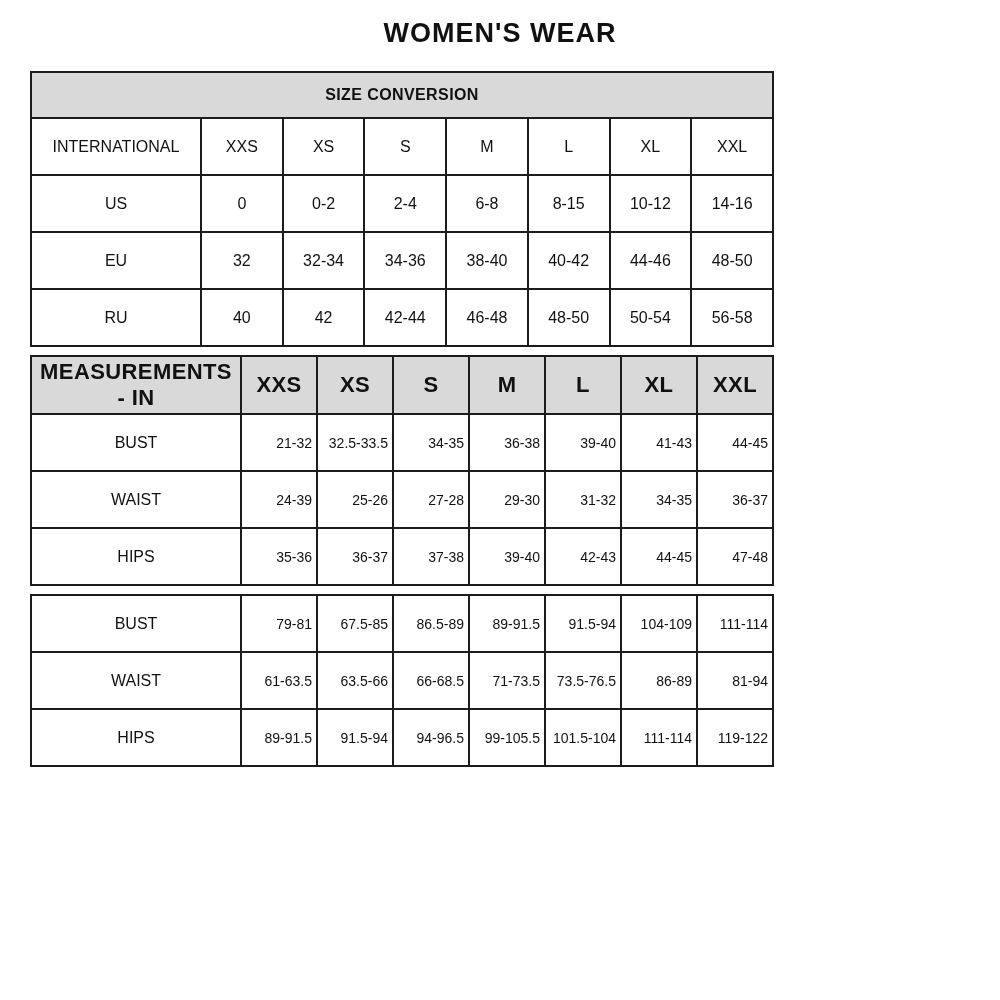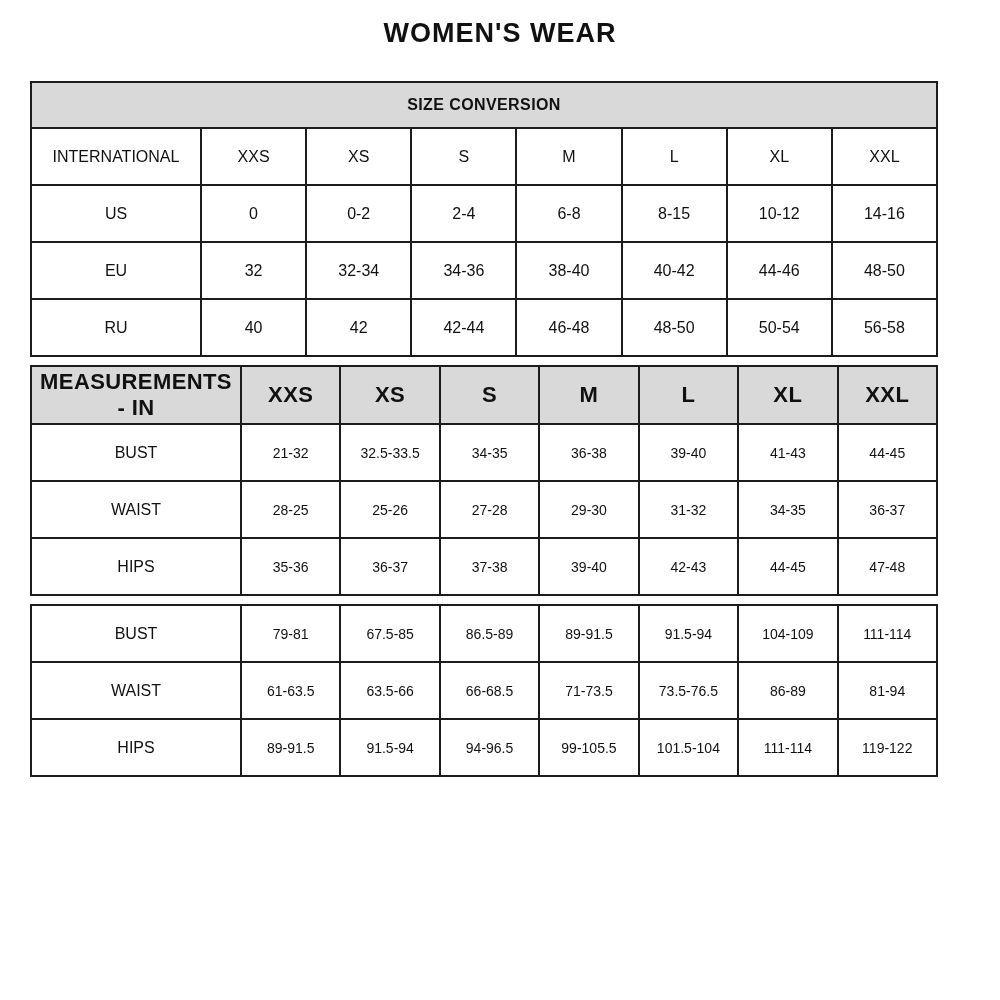--- a/index.html
+++ b/index.html
@@ -12,45 +12,45 @@
   .page {
     width: 1000px;
     min-height: 1000px;
     padding: 12px 30px 14px 30px;
   }
   .title {
     text-align: center;
     font-size: 27px;
     font-weight: 700;
     letter-spacing: 1px;
-    padding: 6px 0 32px 0;
+    padding: 6px 0 22px 0;
   }
   table {
     border-collapse: collapse;
-    width: 908px;
+    width: 744px;
     table-layout: fixed;
     margin-bottom: 8px;
   }
   td {
     border: 2px solid #1c1c1c;
     text-align: center;
     vertical-align: middle;
     font-size: 16px;
     height: 57px;
     padding: 2px 4px;
     background: #ffffff;
   }
   .band {
     background: #d9d9d9;
     font-weight: 700;
     letter-spacing: 0.4px;
   }
   .conv-title-row td { height: 46px; font-size: 16px; }
   .measure-head-row td { height: 50px; font-size: 22px; }
-  .small { font-size: 14px; }
+  .small { font-size: 14px; text-align: right; }
   .lbl { font-size: 16px; }
 </style>
 </head>
 <body>
 
 <div class="page">
 
   <div class="title">WOMEN'S WEAR</div>
 
   <table>
@@ -138,21 +138,21 @@
           <td class="small">21-32</td>
           <td class="small">32.5-33.5</td>
           <td class="small">34-35</td>
           <td class="small">36-38</td>
           <td class="small">39-40</td>
           <td class="small">41-43</td>
           <td class="small">44-45</td>
         </tr>
         <tr>
           <td class="lbl">WAIST</td>
-          <td class="small">28-25</td>
+          <td class="small">24-39</td>
           <td class="small">25-26</td>
           <td class="small">27-28</td>
           <td class="small">29-30</td>
           <td class="small">31-32</td>
           <td class="small">34-35</td>
           <td class="small">36-37</td>
         </tr>
         <tr>
           <td class="lbl">HIPS</td>
           <td class="small">35-36</td>

